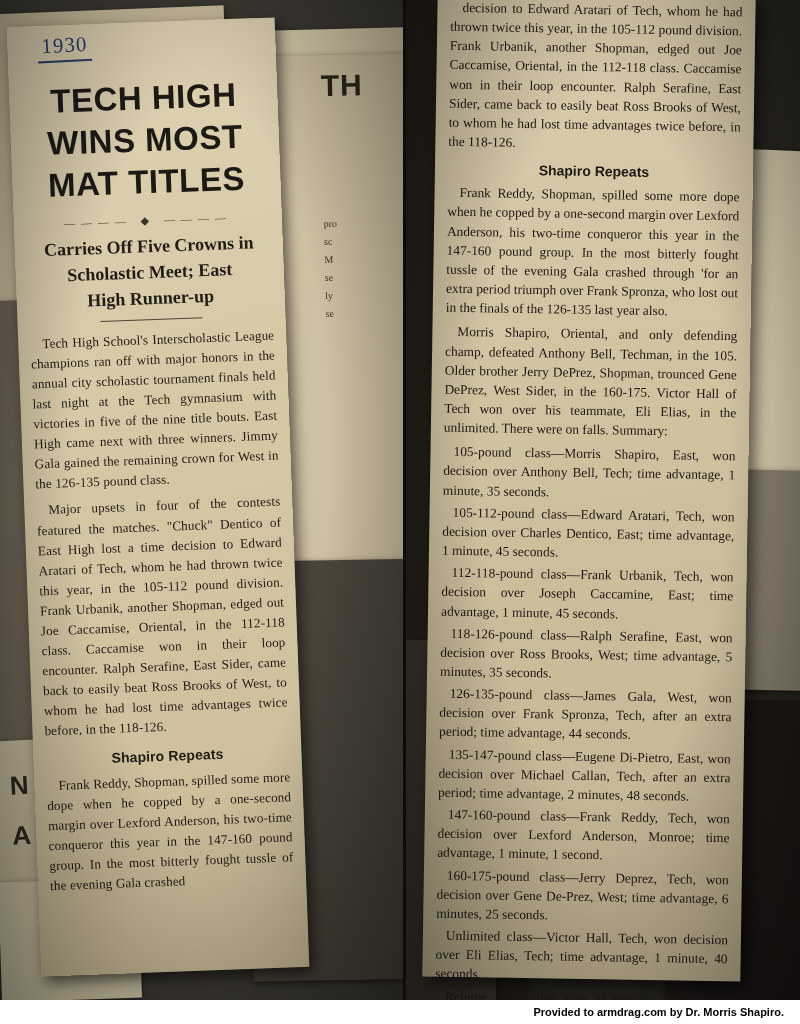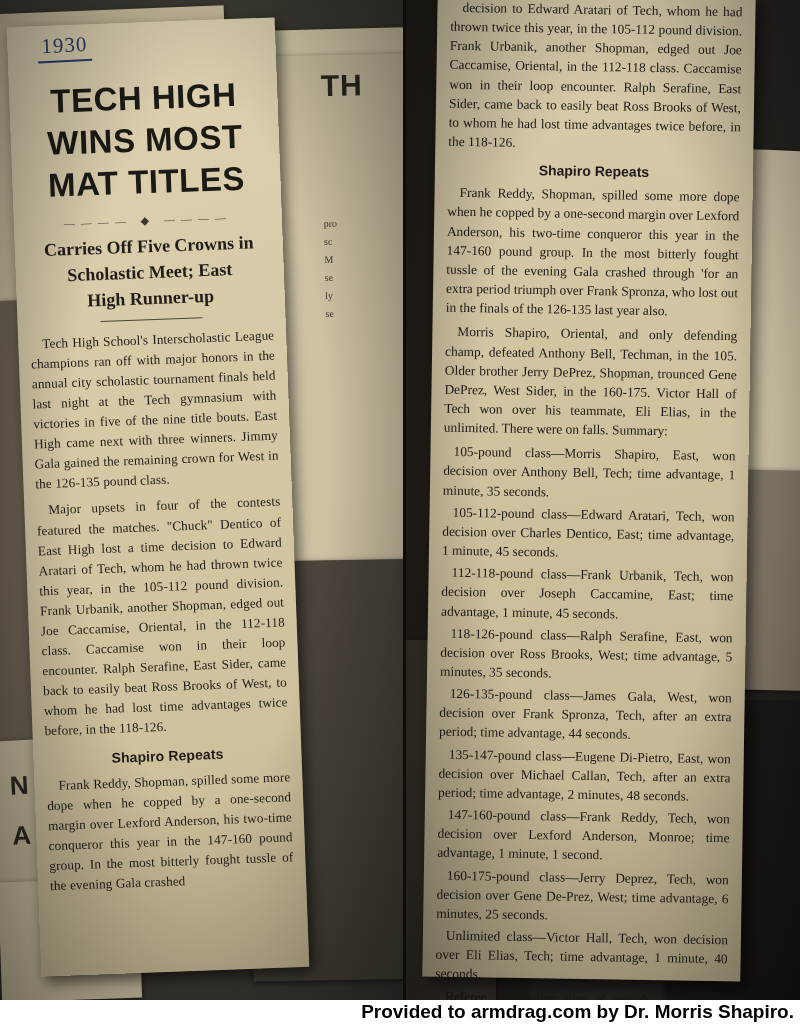--- a/index.html
+++ b/index.html
@@ -165,25 +165,25 @@
 
   
   .caption {
     position: absolute;
     left: 0; top: 1000px;
     width: 800px; height: 24px;
     background: #ffffff;
     color: #000;
     font-family: "Liberation Sans", sans-serif;
     font-weight: bold;
-    font-size: 19px;
+    font-size: 11px;
     display: flex;
     align-items: center;
     justify-content: flex-end;
-    padding-right: 6px;
+    padding-right: 16px;
     box-sizing: border-box;
   }
   .cap-left-fill {
     position:absolute; left:0; top:1000px; width:420px; height:24px; background:#fff;
   }
 </style>
 </head>
 <body>
 
 <div class="page">

